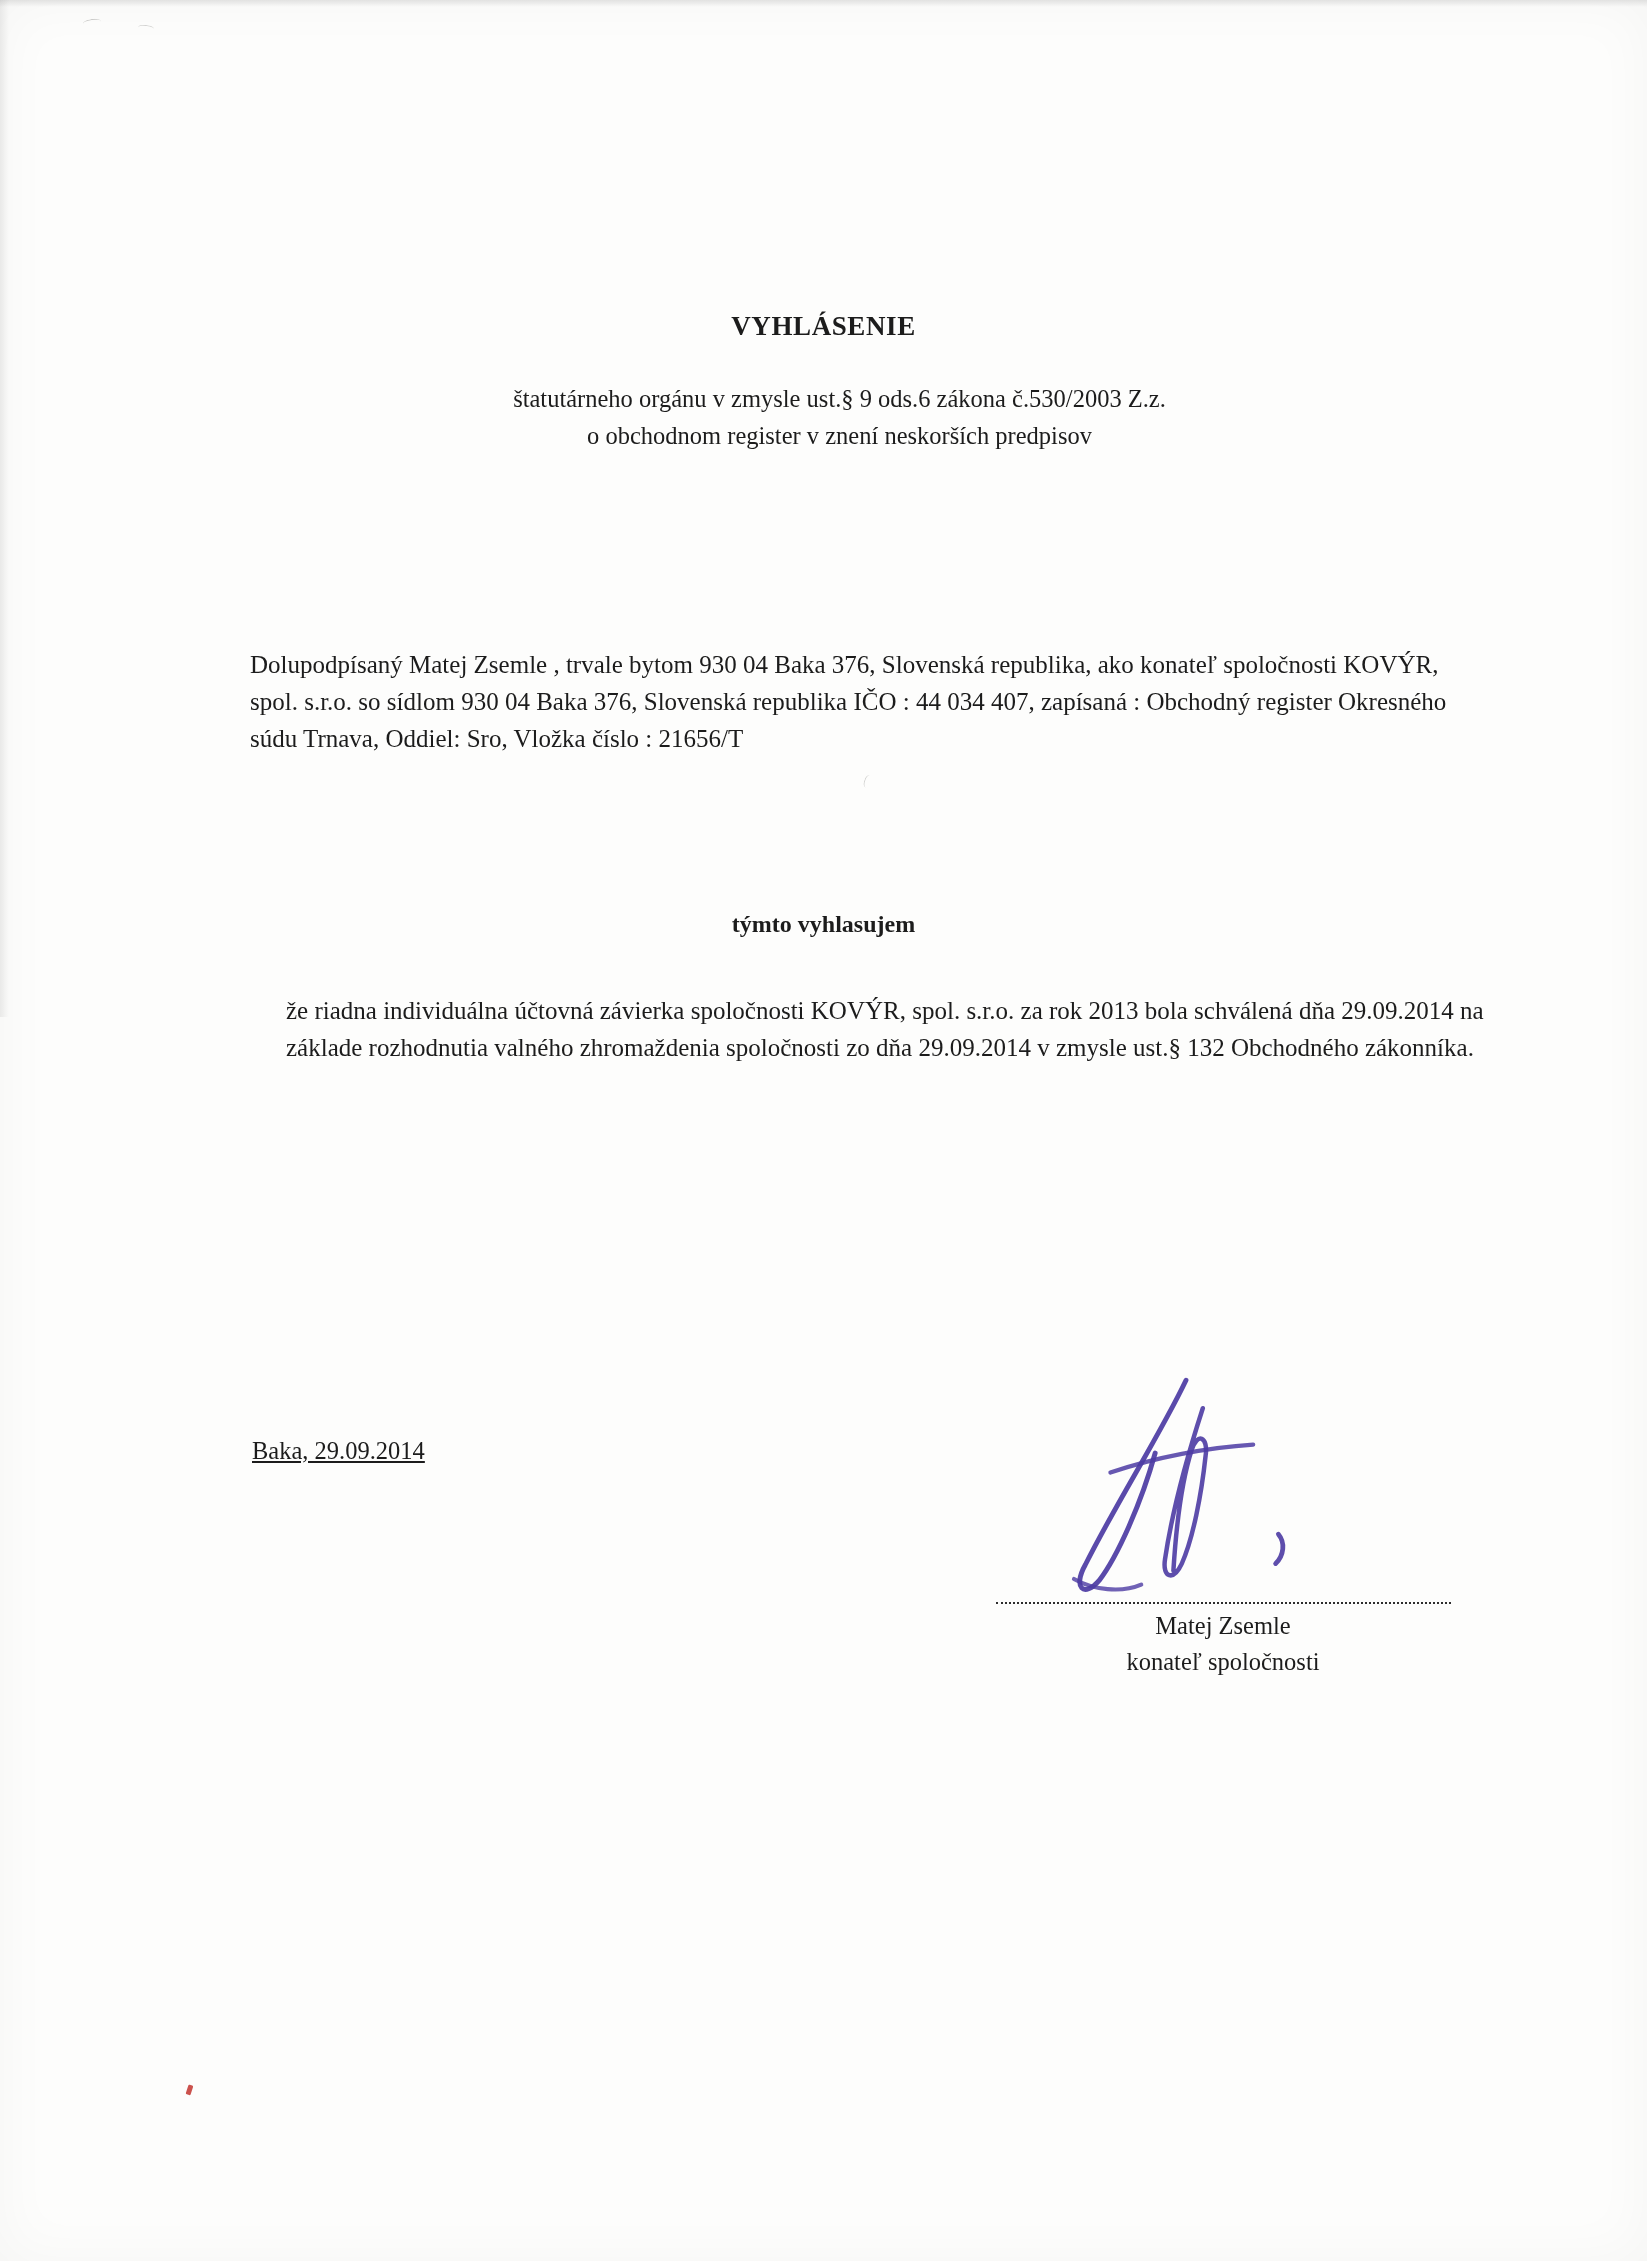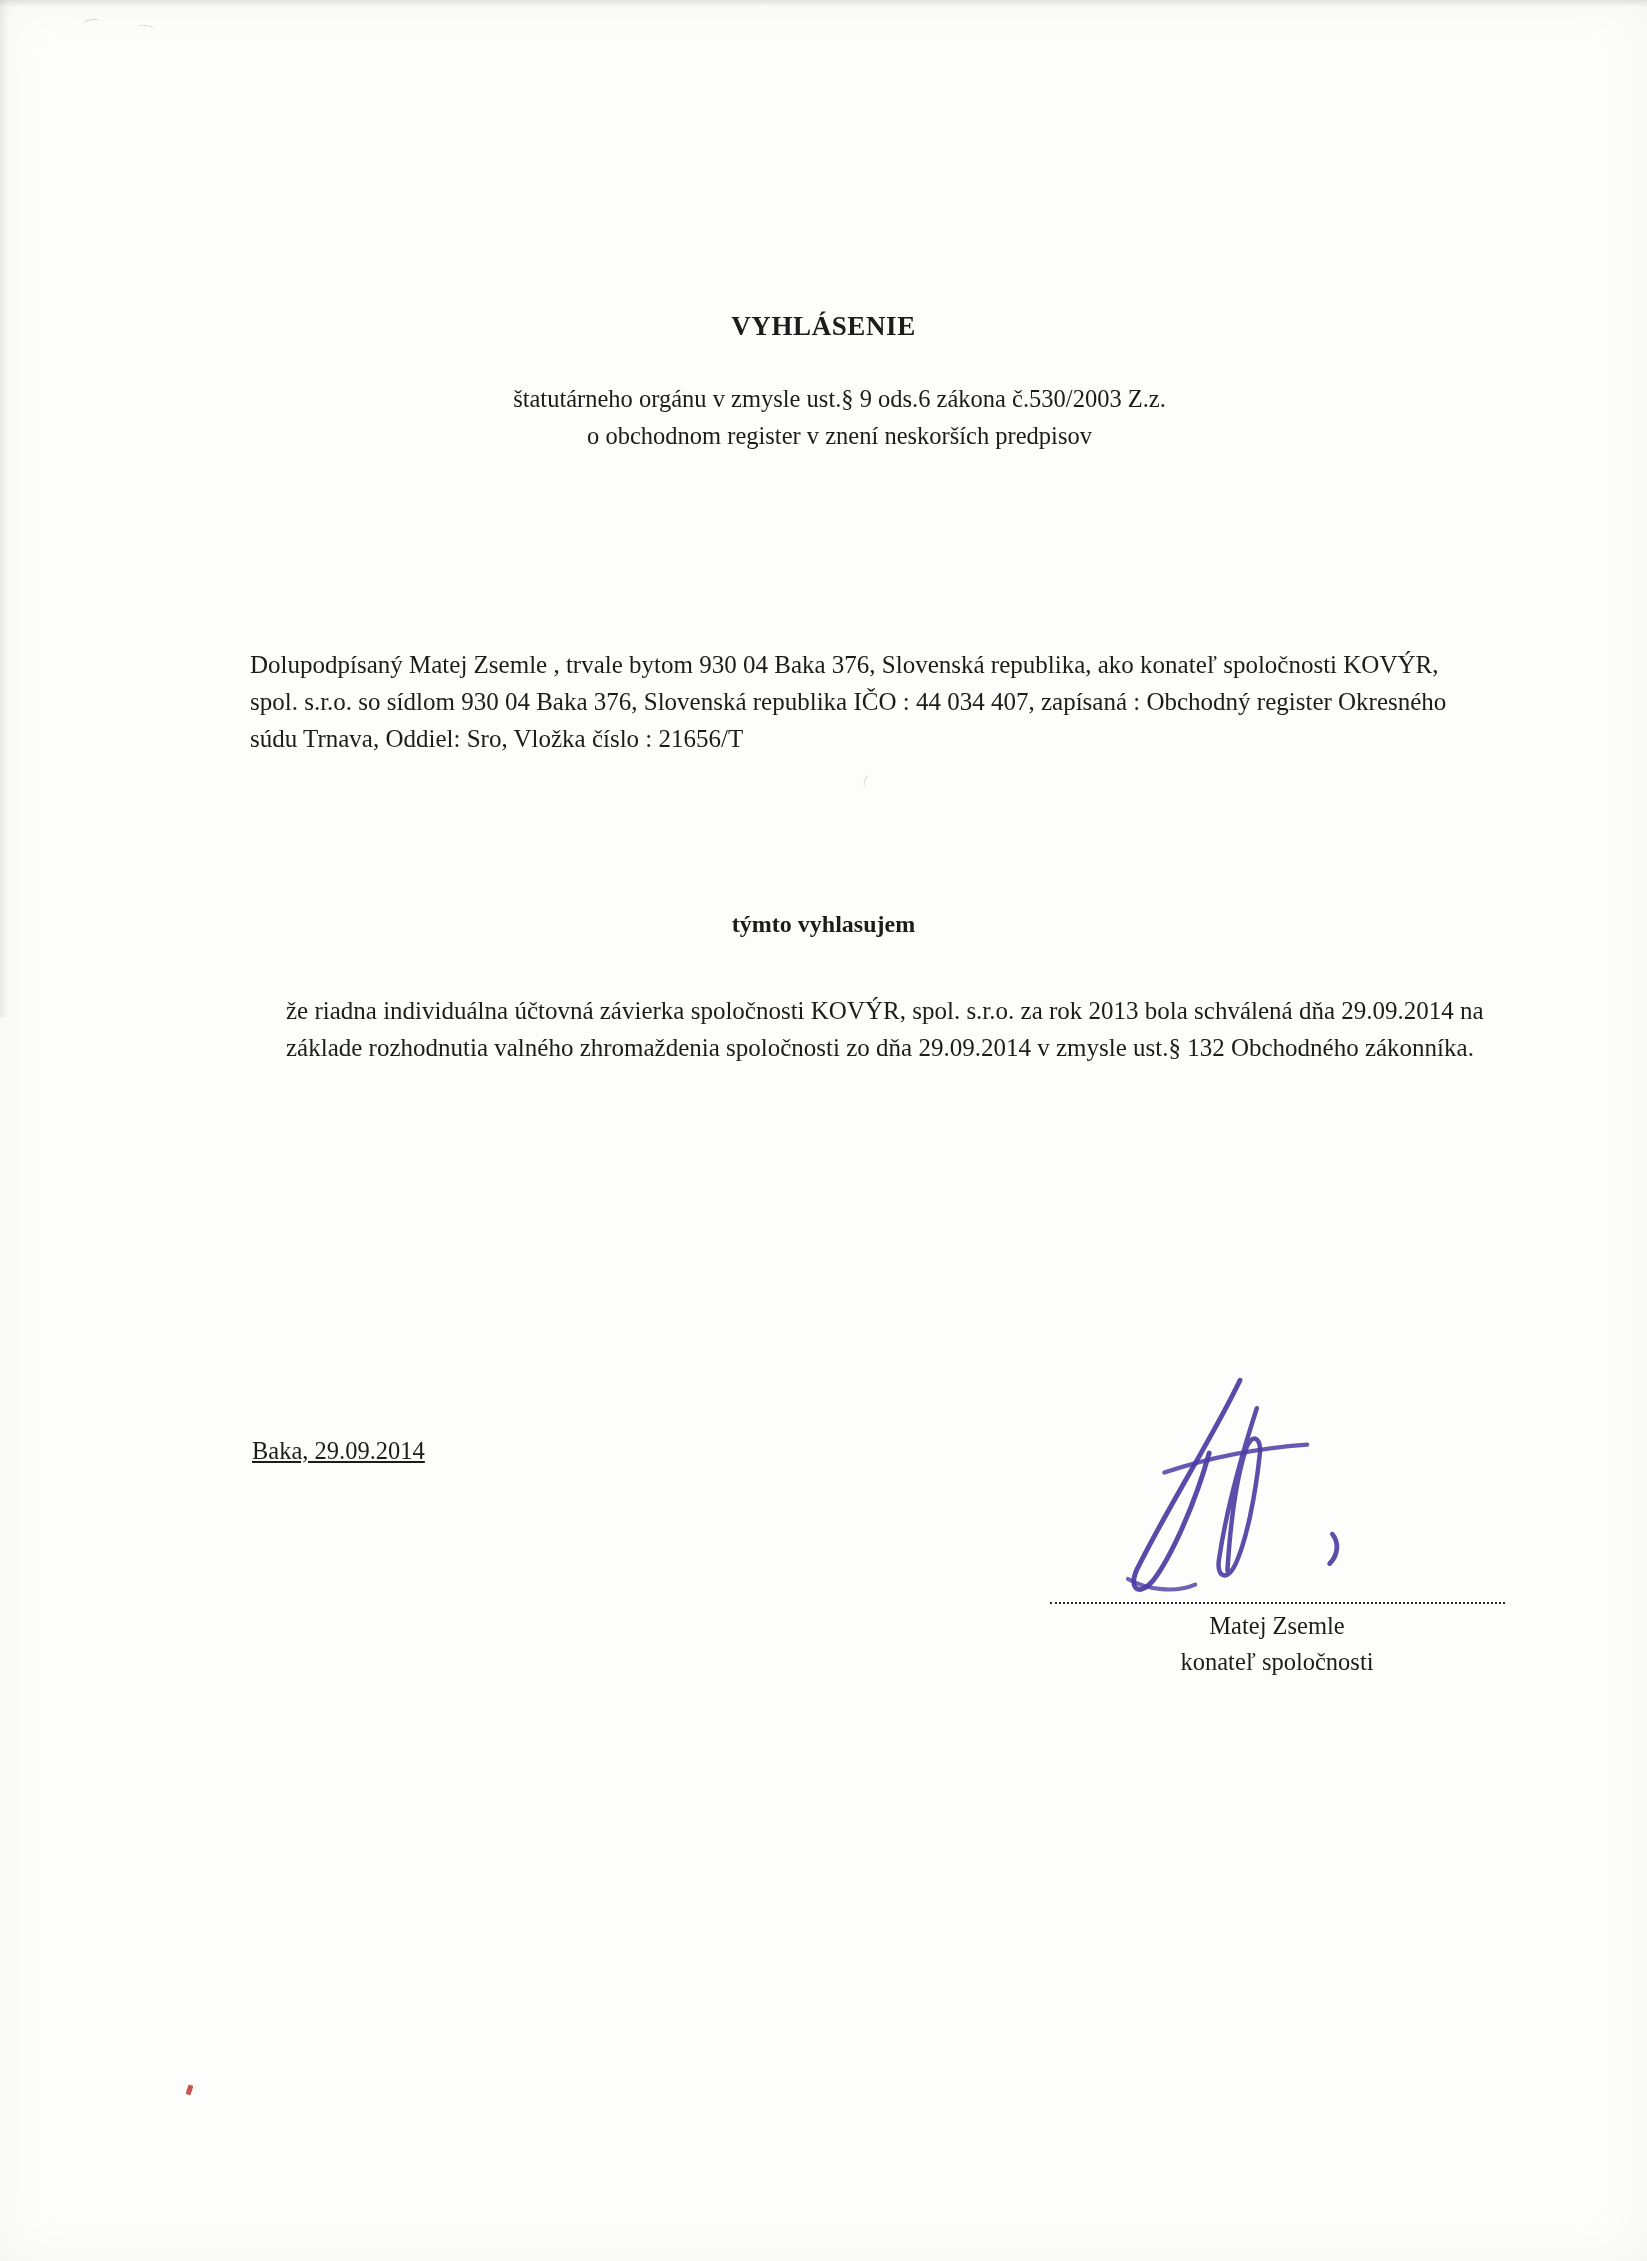--- a/index.html
+++ b/index.html
@@ -69,21 +69,21 @@
     position: absolute;
     top: 1437px;
     left: 252px;
     font-size: 24.5px;
     text-decoration: underline;
   }
 
   .signature-block {
     position: absolute;
     top: 1369px;
-    left: 1023px;
+    left: 969px;
     width: 491px;
     height: 323px;
   }
   .signature-svg {
     position: absolute;
     top: 0;
     left: 6.5px;
     width: 336px;
     height: 252px;
   }

